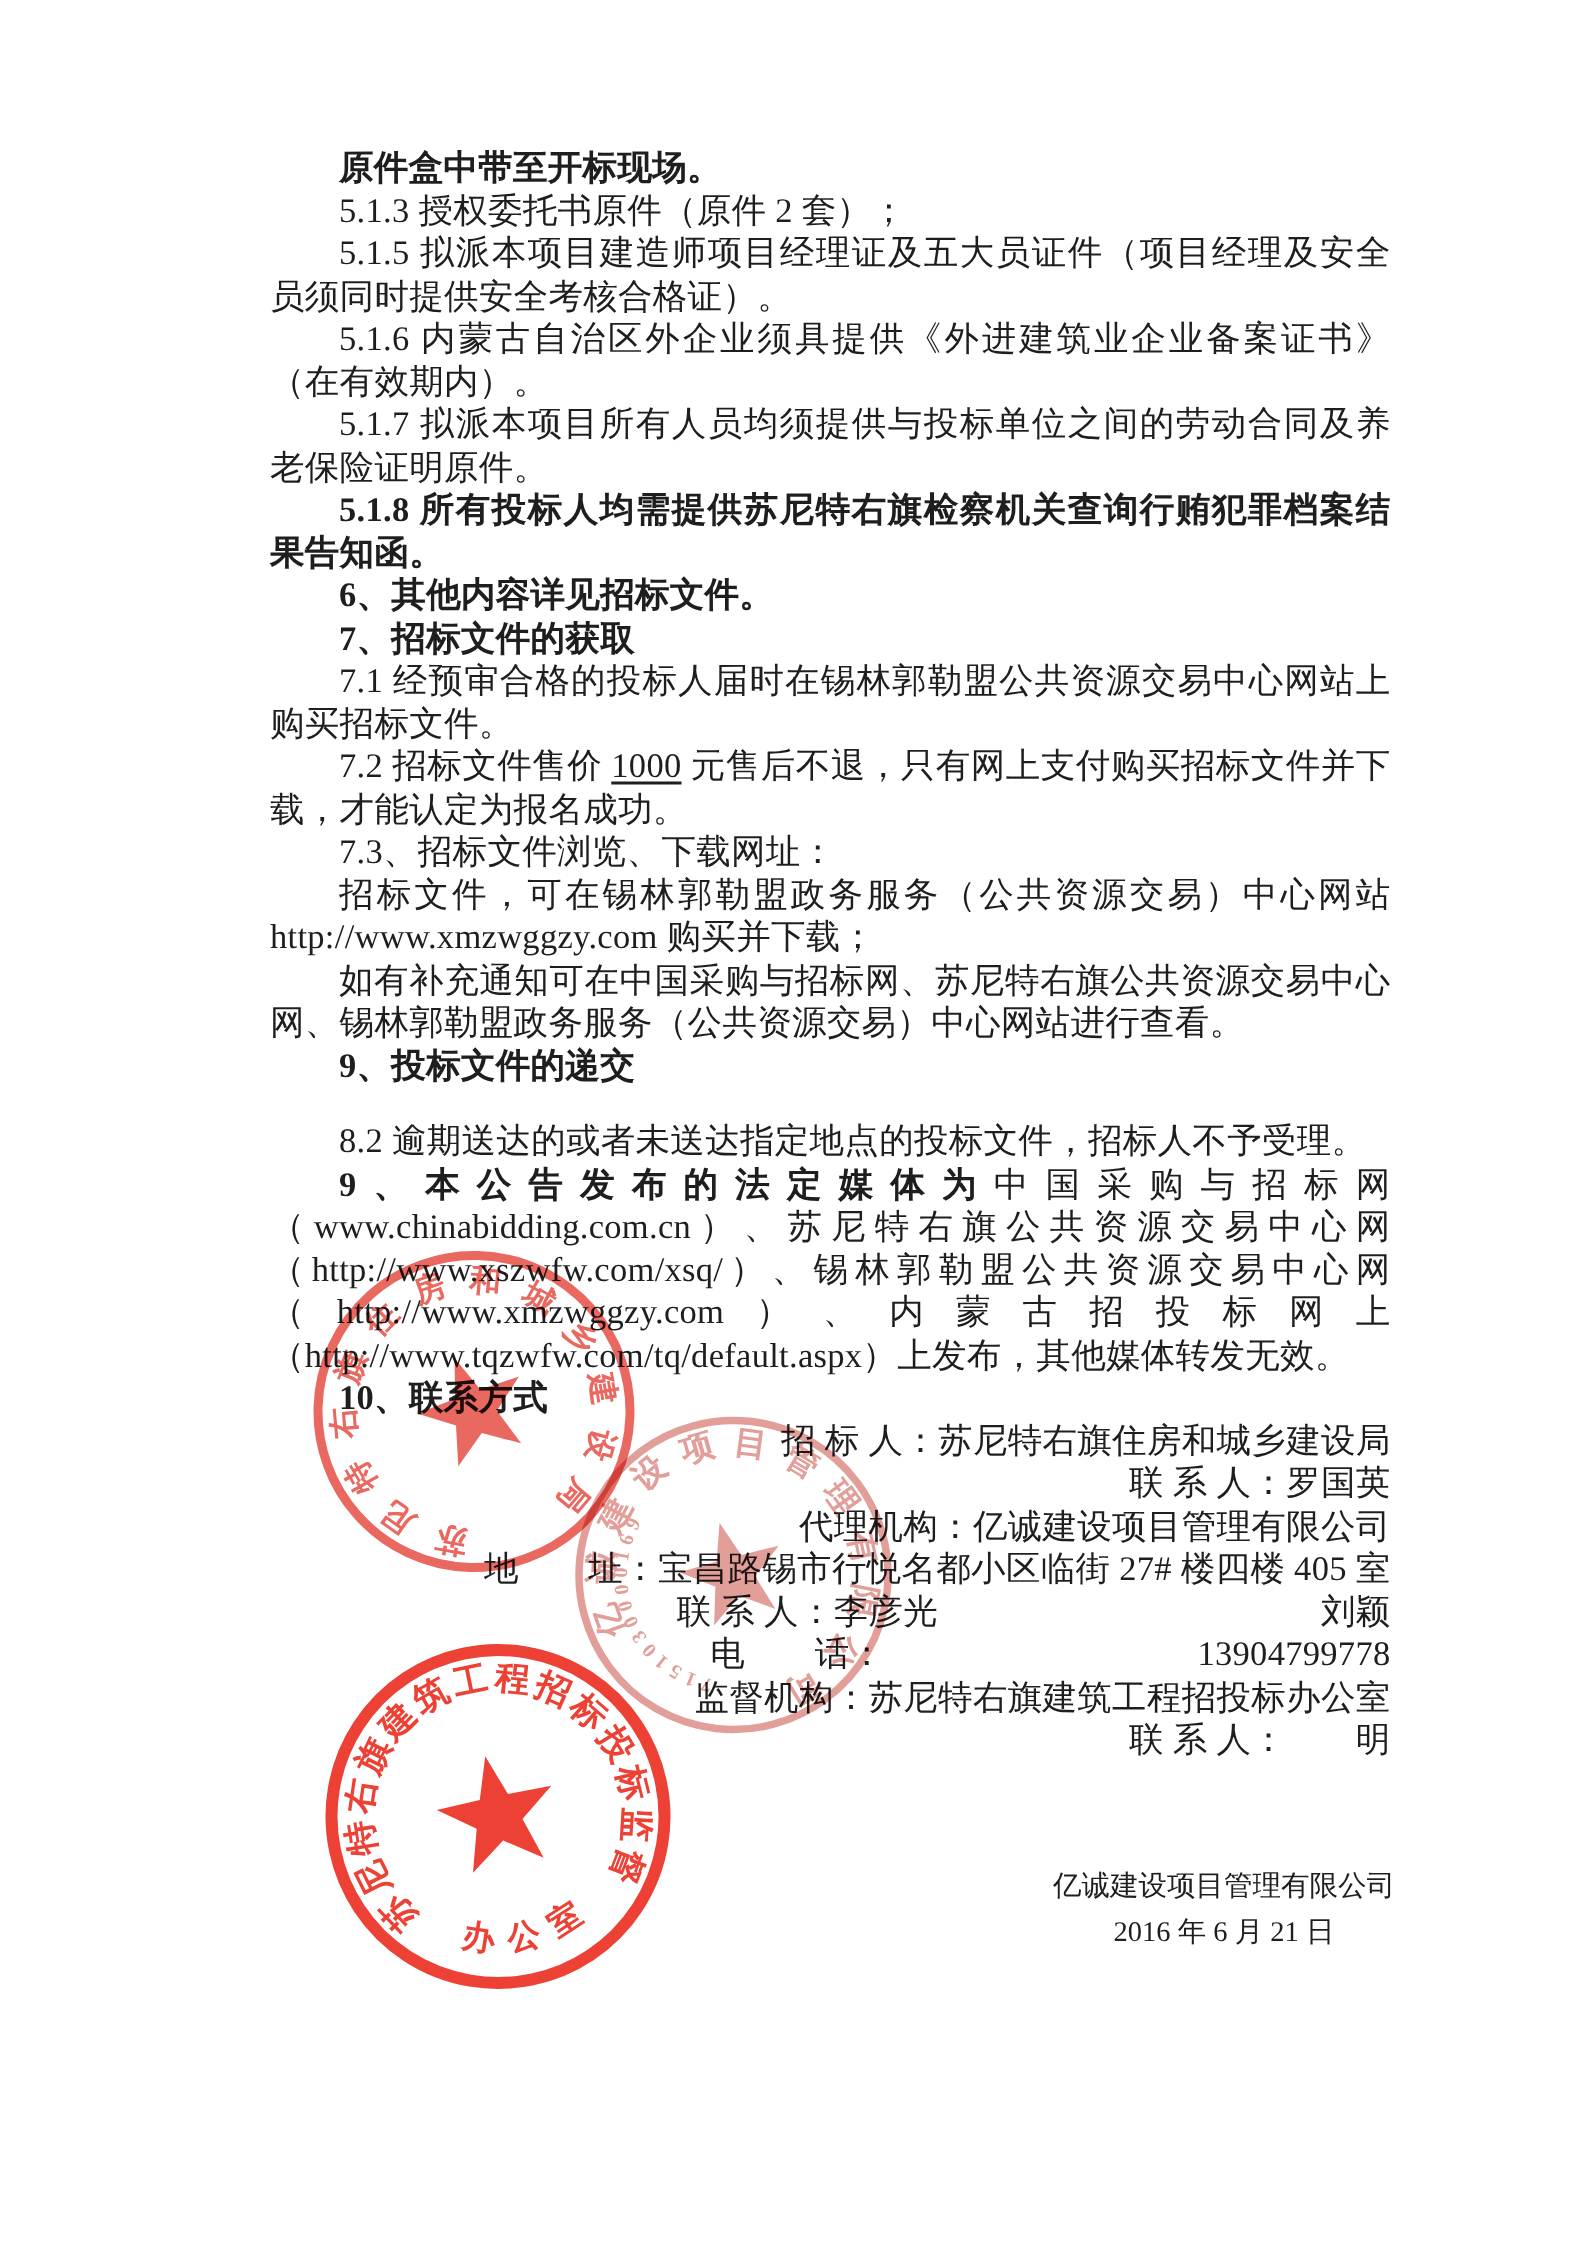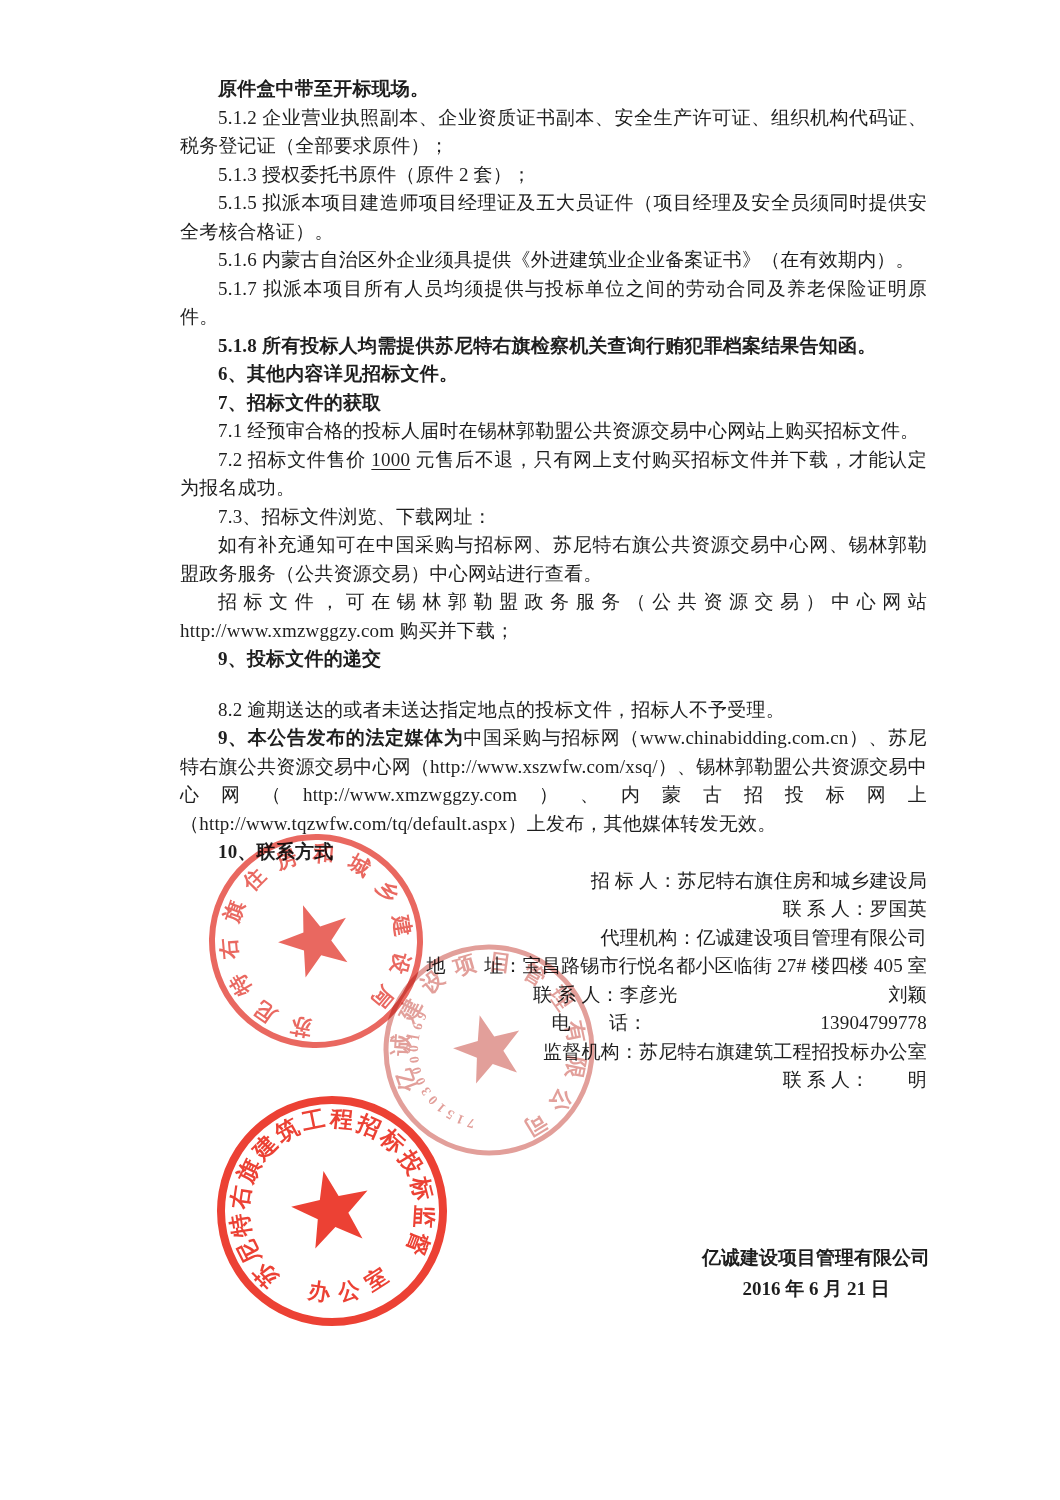--- a/index.html
+++ b/index.html
@@ -7,59 +7,58 @@
     position:relative;
     width:1060px;height:1500px;
     background:#ffffff;
     margin:0 auto;
     overflow:hidden;
     font-family:"Liberation Serif","DejaVu Serif",serif;
     color:#1e1e1e;
   }
   .doc-body{
     position:absolute;
-    left:180px;top:75px;width:747px;
-    font-size:19px;line-height:28.5px;letter-spacing:0.2px;
+    left:180px;top:98px;width:747px;
+    font-size:23px;line-height:28.5px;letter-spacing:0.2px;
   }
   .para{text-align:justify;text-justify:inter-ideograph;text-indent:2em;}
   .para.contact{text-align:right;text-indent:1em;}
   .bold{font-weight:bold;}
   .underline{text-decoration:underline;text-underline-offset:3px;}
   .signature{
     position:absolute;
     right:130px;top:1242px;
     text-align:center;
-    font-size:19px;line-height:31px;font-weight:bold;
+    font-size:19px;line-height:31px;
   }
   .stamp{
     position:absolute;
     mix-blend-mode:multiply;
     pointer-events:none;
   }
   .stamp text{font-family:"Liberation Serif","DejaVu Serif",serif;}
 </style>
 </head>
 <body>
 
 <div class="page">
   <div class="doc-body">
       <div class="para bold"><span>原件盒中带至开标现场。</span></div>
-      <div class="para"><span>5.1.2 企业营业执照副本、企业资质证书副本、安全生产许可证、组织机构代码证、税务登记证（全部要求原件）；</span></div>
       <div class="para"><span>5.1.3 授权委托书原件（原件 2 套）；</span></div>
       <div class="para"><span>5.1.5 拟派本项目建造师项目经理证及五大员证件（项目经理及安全员须同时提供安全考核合格证）。</span></div>
       <div class="para"><span>5.1.6 内蒙古自治区外企业须具提供《外进建筑业企业备案证书》（在有效期内）。</span></div>
       <div class="para"><span>5.1.7 拟派本项目所有人员均须提供与投标单位之间的劳动合同及养老保险证明原件。</span></div>
       <div class="para bold"><span>5.1.8 所有投标人均需提供苏尼特右旗检察机关查询行贿犯罪档案结果告知函。</span></div>
       <div class="para bold"><span>6、其他内容详见招标文件。</span></div>
       <div class="para bold"><span>7、招标文件的获取</span></div>
       <div class="para"><span>7.1 经预审合格的投标人届时在锡林郭勒盟公共资源交易中心网站上购买招标文件。</span></div>
       <div class="para"><span>7.2 招标文件售价 </span><span class="underline">1000</span><span> 元售后不退，只有网上支付购买招标文件并下载，才能认定为报名成功。</span></div>
       <div class="para"><span>7.3、招标文件浏览、下载网址：</span></div>
+      <div class="para"><span>招标文件，可在锡林郭勒盟政务服务（公共资源交易）中心网站 http://www.xmzwggzy.com 购买并下载；</span></div>
       <div class="para"><span>如有补充通知可在中国采购与招标网、苏尼特右旗公共资源交易中心网、锡林郭勒盟政务服务（公共资源交易）中心网站进行查看。</span></div>
-      <div class="para"><span>招标文件，可在锡林郭勒盟政务服务（公共资源交易）中心网站 http://www.xmzwggzy.com 购买并下载；</span></div>
       <div class="para bold"><span>9、投标文件的递交</span></div>
       <div class="para" style="margin-top: 22px;"><span>8.2 逾期送达的或者未送达指定地点的投标文件，招标人不予受理。</span></div>
       <div class="para"><span class="bold">9、本公告发布的法定媒体为</span><span>中国采购与招标网（www.chinabidding.com.cn）、苏尼特右旗公共资源交易中心网（http://www.xszwfw.com/xsq/）、锡林郭勒盟公共资源交易中心网（http://www.xmzwggzy.com）、内蒙古招投标网上（http://www.tqzwfw.com/tq/default.aspx）上发布，其他媒体转发无效。</span></div>
       <div class="para bold"><span>10、联系方式</span></div>
       <div class="para contact"><span>招 标 人：苏尼特右旗住房和城乡建设局</span></div>
       <div class="para contact"><span>联 系 人：罗国英</span></div>
       <div class="para contact"><span>代理机构：亿诚建设项目管理有限公司</span></div>
       <div class="para contact"><span>地　　址：宝昌路锡市行悦名都小区临街 27# 楼四楼 405 室</span></div>
       <div class="para contact"><span>联 系 人：李彦光　　　　　　　　　　　刘颖</span></div>
       <div class="para contact"><span>电　　话：　　　　　　　　　13904799778</span></div>

